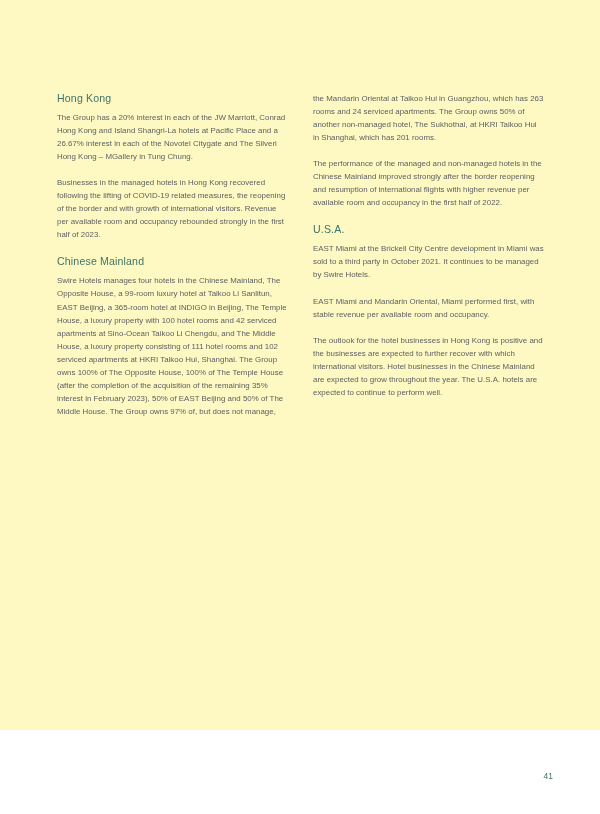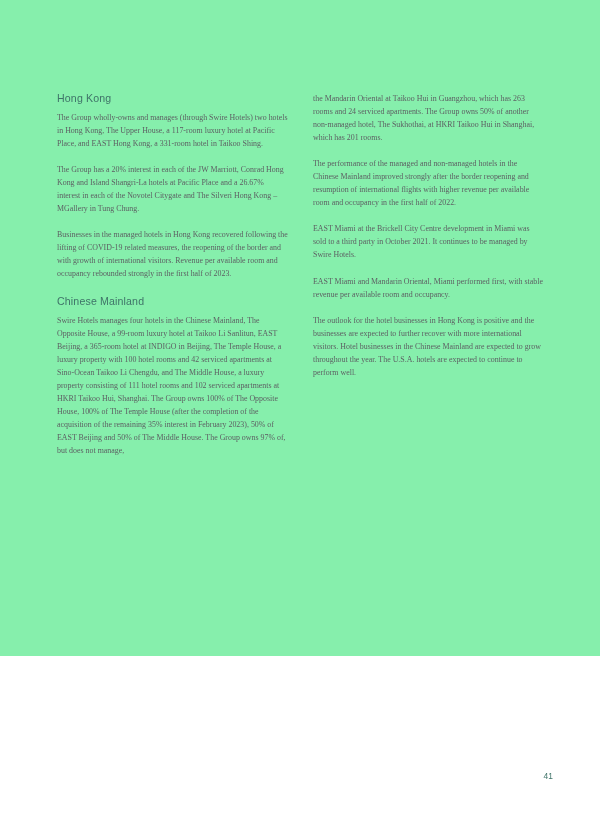--- a/index.html
+++ b/index.html
@@ -12,22 +12,22 @@
     height: 814px;
     background: #ffffff;
     font-family: "Liberation Sans", sans-serif;
     -webkit-font-smoothing: antialiased;
     overflow: hidden;
   }
 
   .page {
     position: relative;
     width: 600px;
-    height: 656px;
-    background: #86efac;
+    height: 730px;
+    background: #fef9c3;
     box-sizing: border-box;
   }
 
   .content-area {
     position: absolute;
     left: 57px;
     top: 91px;
     width: 487px;
     display: flex;
     flex-direction: row;
@@ -55,21 +55,21 @@
     letter-spacing: 0.15px;
   }
 
   h2.section-heading.spaced-top {
     margin-top: 13px;
   }
 
   p.body-text {
     margin: 0 0 13px 0;
     padding: 0;
-    font-family: Liberation Serif, serif;
+    font-family: Liberation Sans, sans-serif;
     font-size: 7.9px;
     font-weight: 400;
     line-height: 13.05px;
     color: #5d6063;
     letter-spacing: 0.01px;
     text-align: left;
   }
 
   p.body-text:last-child {
     margin-bottom: 0;
@@ -95,39 +95,39 @@
 </head>
 <body>
 
 <div class="page">
 
   <div class="content-area">
 
     <div class="column left">
 
       <h2 class="section-heading">Hong Kong</h2>
-      <p class="body-text">The Group wholly-owns and manages (through Swire Hotels) two hotels in Hong Kong, The Upper House, a 117-room luxury hotel at Pacific Place, and EAST Hong Kong, a 331-room hotel in Taikoo Shing.</p>
       <p class="body-text">The Group has a 20% interest in each of the JW Marriott, Conrad Hong Kong and Island Shangri-La hotels at Pacific Place and a 26.67% interest in each of the Novotel Citygate and The Silveri Hong Kong – MGallery in Tung Chung.</p>
       <p class="body-text">Businesses in the managed hotels in Hong Kong recovered following the lifting of COVID-19 related measures, the reopening of the border and with growth of international visitors. Revenue per available room and occupancy rebounded strongly in the first half of 2023.</p>
 
       <h2 class="section-heading spaced-top">Chinese Mainland</h2>
       <p class="body-text">Swire Hotels manages four hotels in the Chinese Mainland, The Opposite House, a 99-room luxury hotel at Taikoo Li Sanlitun, EAST Beijing, a 365-room hotel at INDIGO in Beijing, The Temple House, a luxury property with 100 hotel rooms and 42 serviced apartments at Sino-Ocean Taikoo Li Chengdu, and The Middle House, a luxury property consisting of 111 hotel rooms and 102 serviced apartments at HKRI Taikoo Hui, Shanghai. The Group owns 100% of The Opposite House, 100% of The Temple House (after the completion of the acquisition of the remaining 35% interest in February 2023), 50% of EAST Beijing and 50% of The Middle House. The Group owns 97% of, but does not manage,</p>
 
     </div>
 
     <div class="column right">
 
       <p class="body-text first-para">the Mandarin Oriental at Taikoo Hui in Guangzhou, which has 263 rooms and 24 serviced apartments. The Group owns 50% of another non-managed hotel, The Sukhothai, at HKRI Taikoo Hui in Shanghai, which has 201 rooms.</p>
 
       <p class="body-text">The performance of the managed and non-managed hotels in the Chinese Mainland improved strongly after the border reopening and resumption of international flights with higher revenue per available room and occupancy in the first half of 2022.</p>
 
+      <h2 class="section-heading spaced-top">U.S.A.</h2>
       <p class="body-text">EAST Miami at the Brickell City Centre development in Miami was sold to a third party in October 2021. It continues to be managed by Swire Hotels.</p>
       <p class="body-text">EAST Miami and Mandarin Oriental, Miami performed first, with stable revenue per available room and occupancy.</p>
 
-      <p class="body-text">The outlook for the hotel businesses in Hong Kong is positive and the businesses are expected to further recover with more international visitors. Hotel businesses in the Chinese Mainland are expected to grow throughout the year. The U.S.A. hotels are expected to continue to perform well.</p>
+      <p class="body-text">The outlook for the hotel businesses in Hong Kong is positive and the businesses are expected to further recover with which international visitors. Hotel businesses in the Chinese Mainland are expected to grow throughout the year. The U.S.A. hotels are expected to continue to perform well.</p>
 
     </div>
 
   </div>
 
   <div class="page-number">41</div>
 
 </div>
 
 </body></html>

